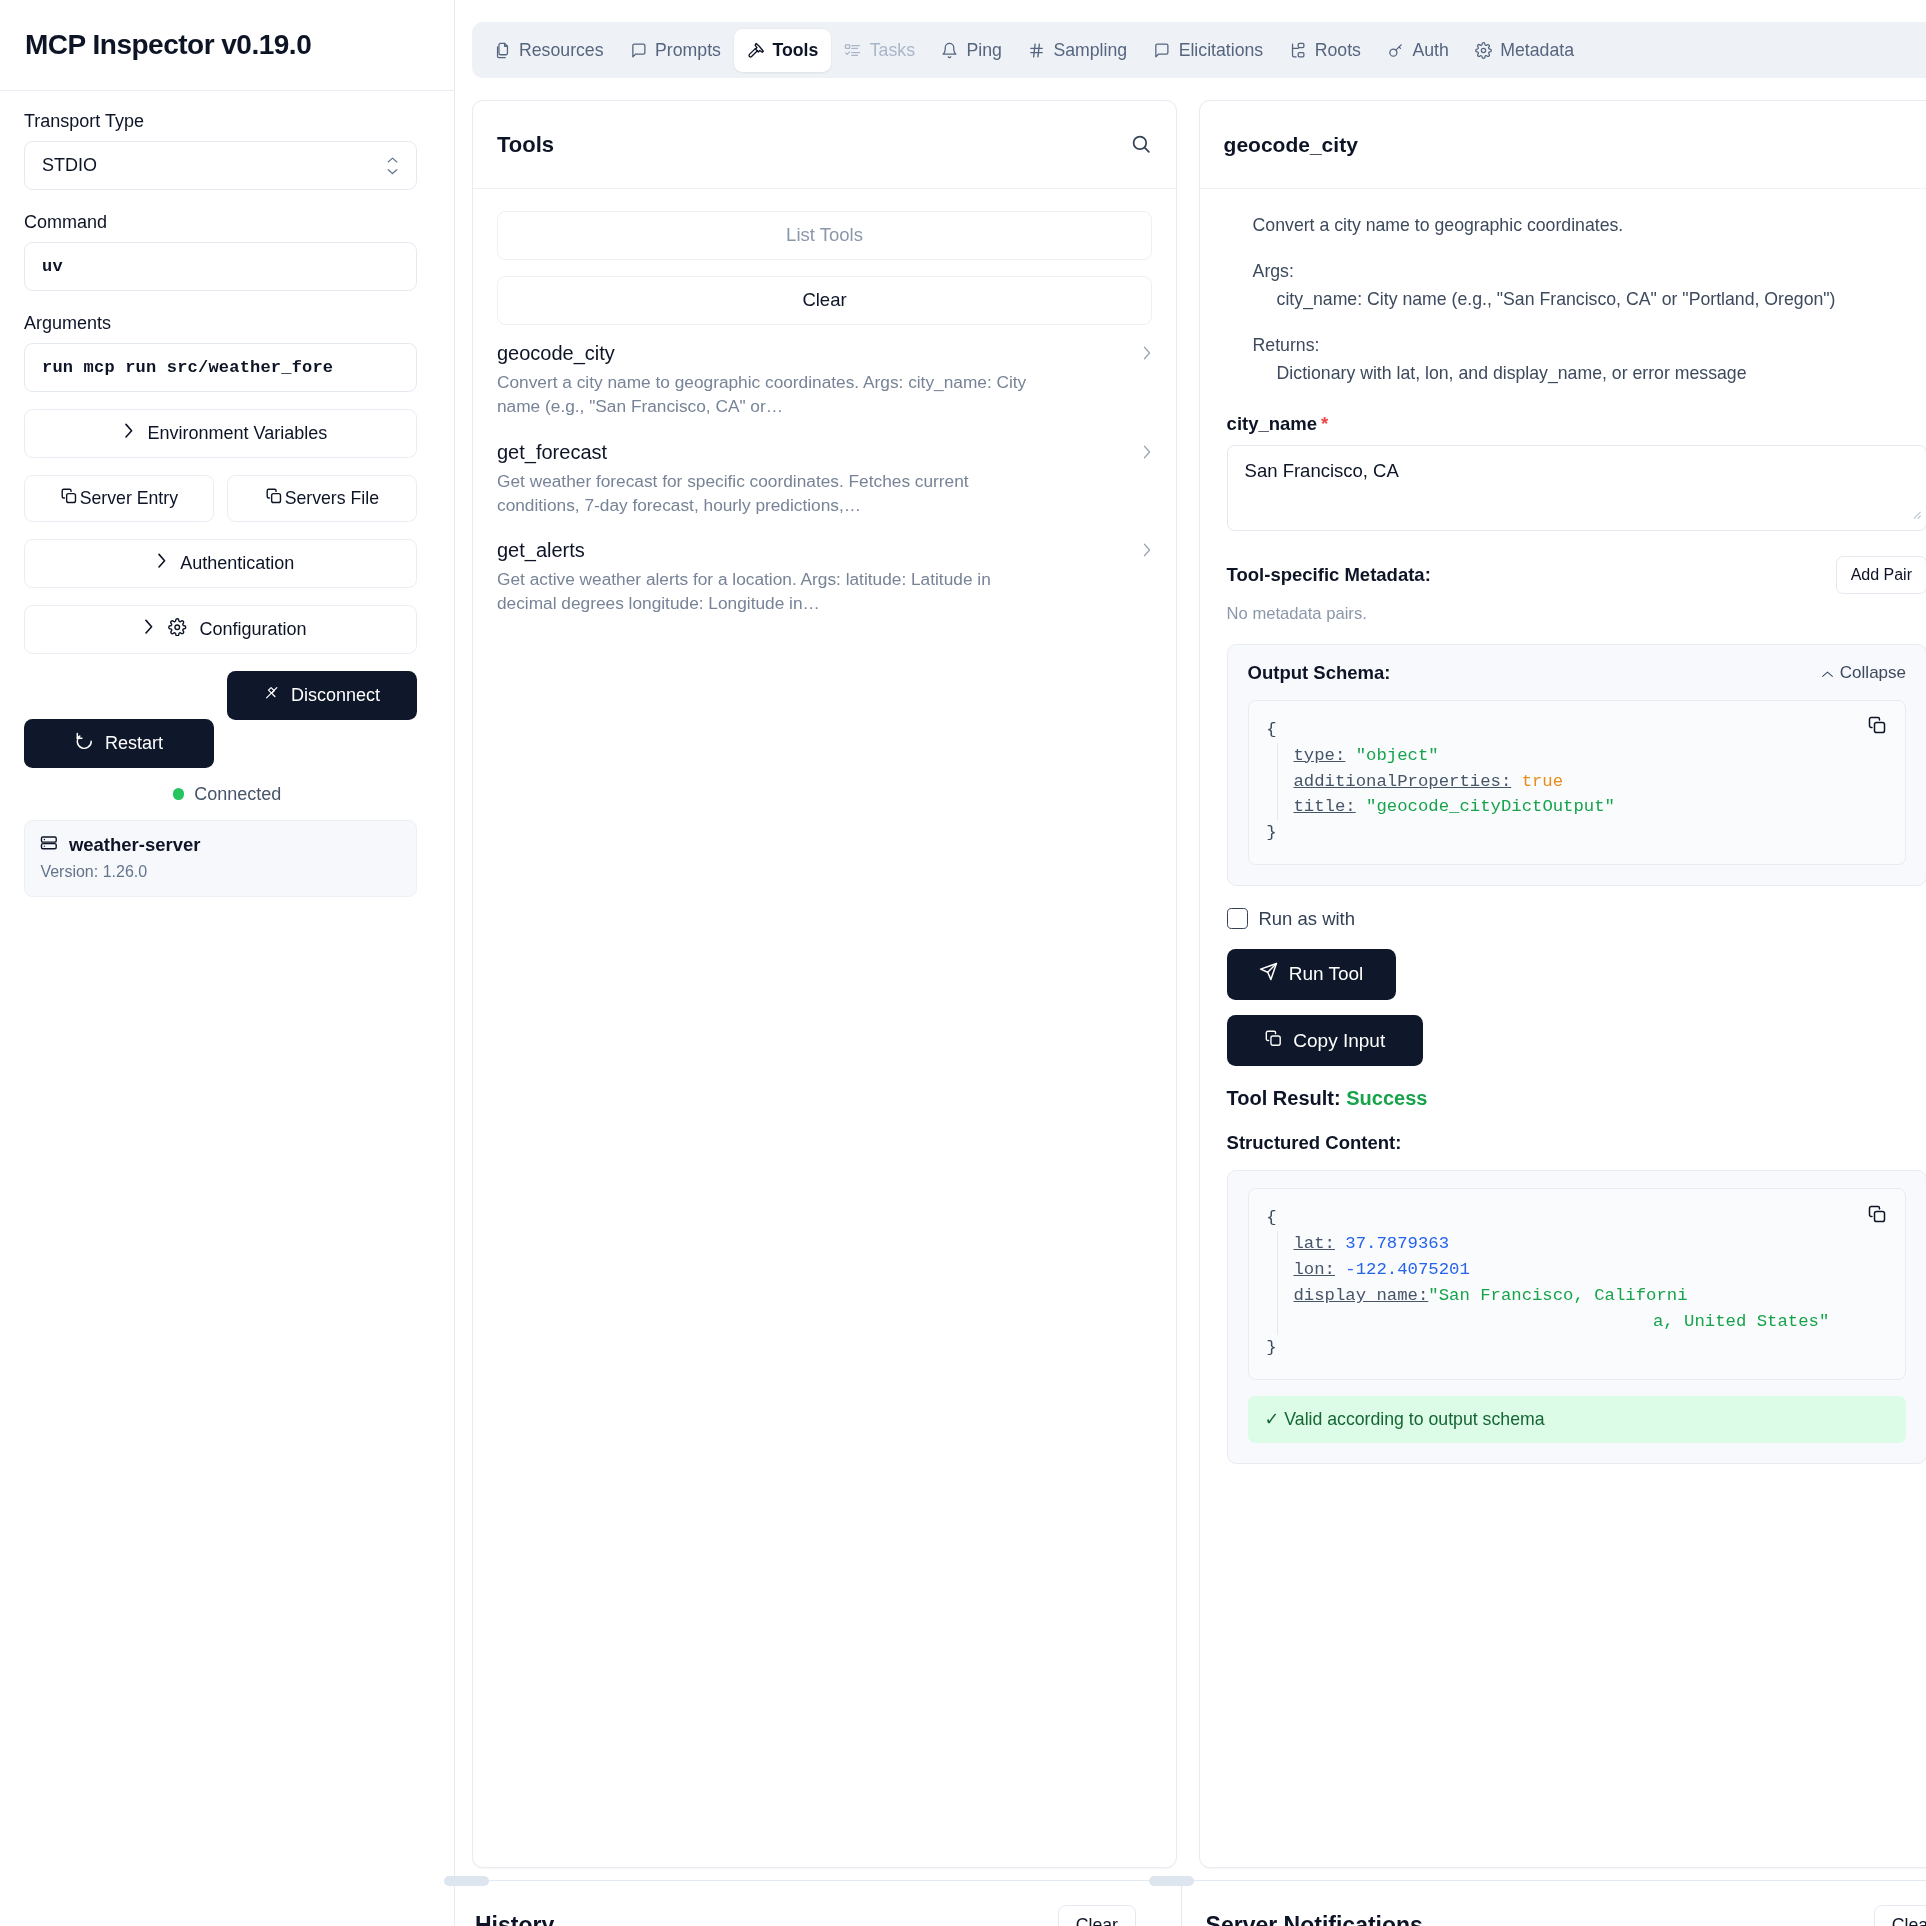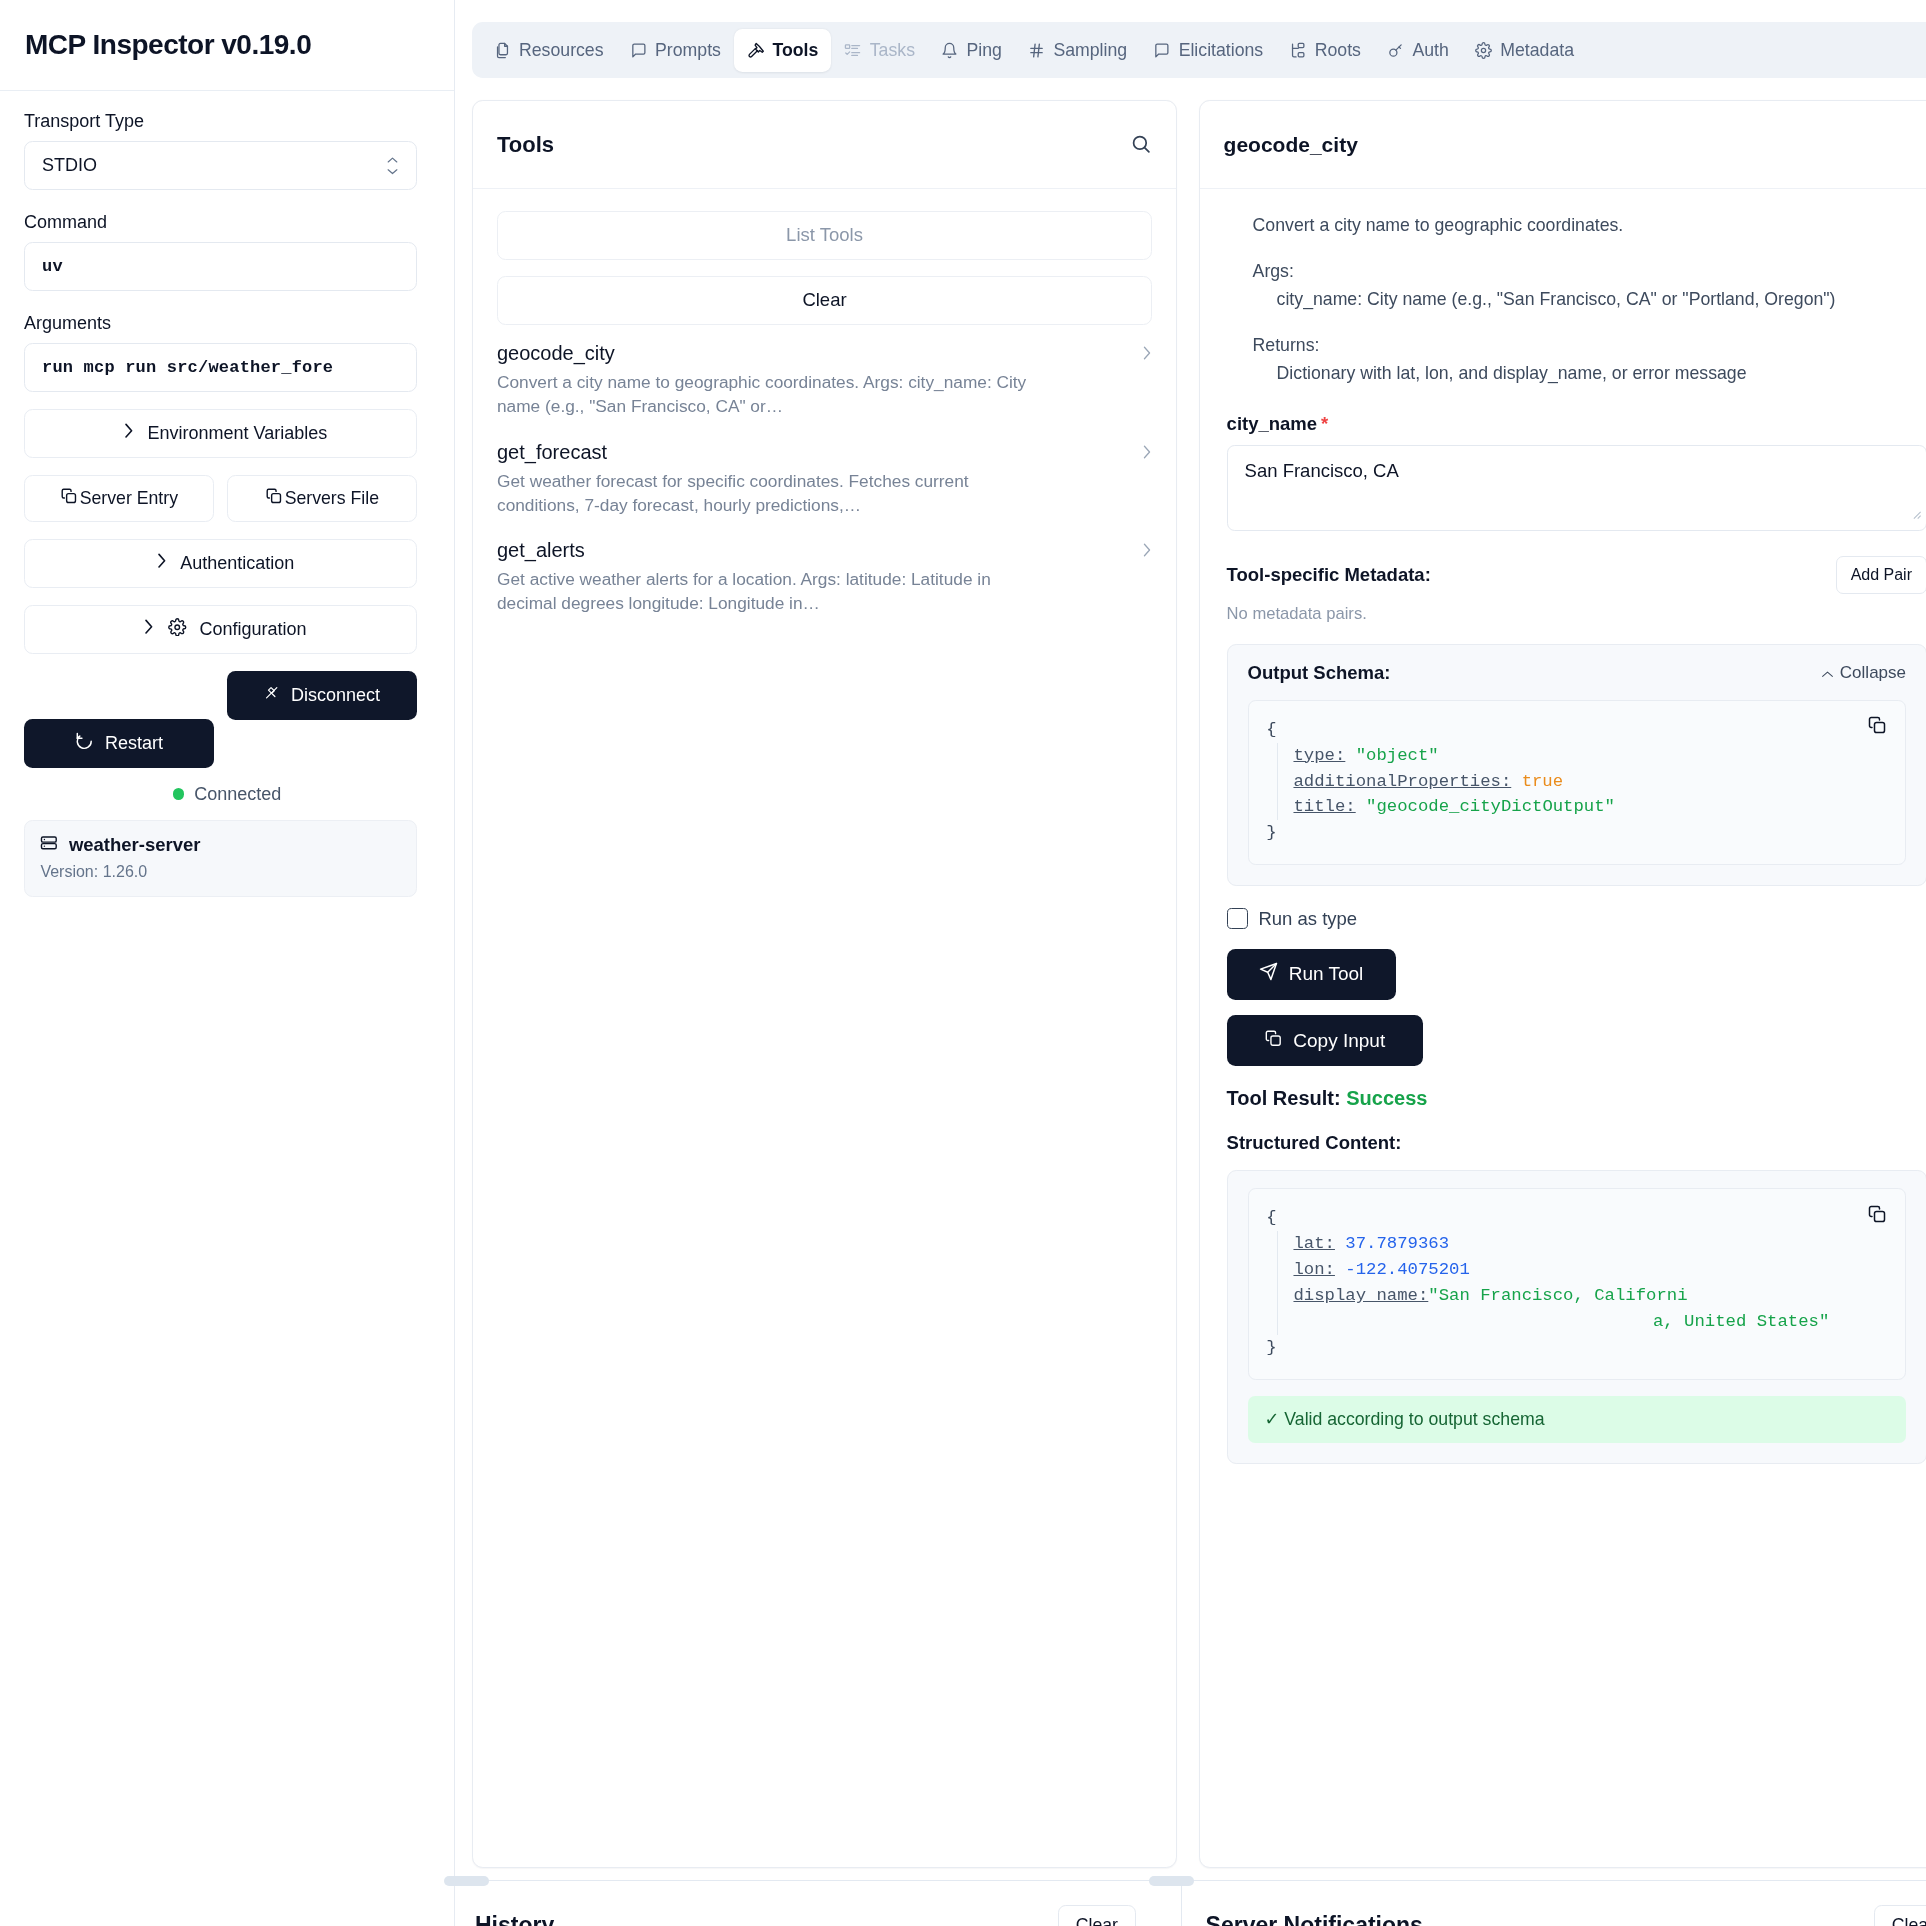--- a/index.html
+++ b/index.html
@@ -584,21 +584,21 @@
                   <span class="k">title:</span>
                   <span class="s">"geocode_cityDictOutput"</span>
                 </div>
               </div>
               <div>}</div>
             </div>
           </div>
 
           <div class="checkbox-row">
             <span class="cbox"></span>
-            <span class="cbox-label">Run as type</span>
+            <span class="cbox-label">Run as with</span>
           </div>
 
           <div class="run-btn">
             <span><svg width="19" height="19" viewBox="0 0 24 24" fill="none" stroke="currentColor" stroke-width="1.9" stroke-linecap="round" stroke-linejoin="round">
                   <path d="M22 2 11 13"></path>
                   <path d="M22 2 15 22l-4-9-9-4z"></path>
                 </svg></span>
             <span>Run Tool</span>
           </div>
 

